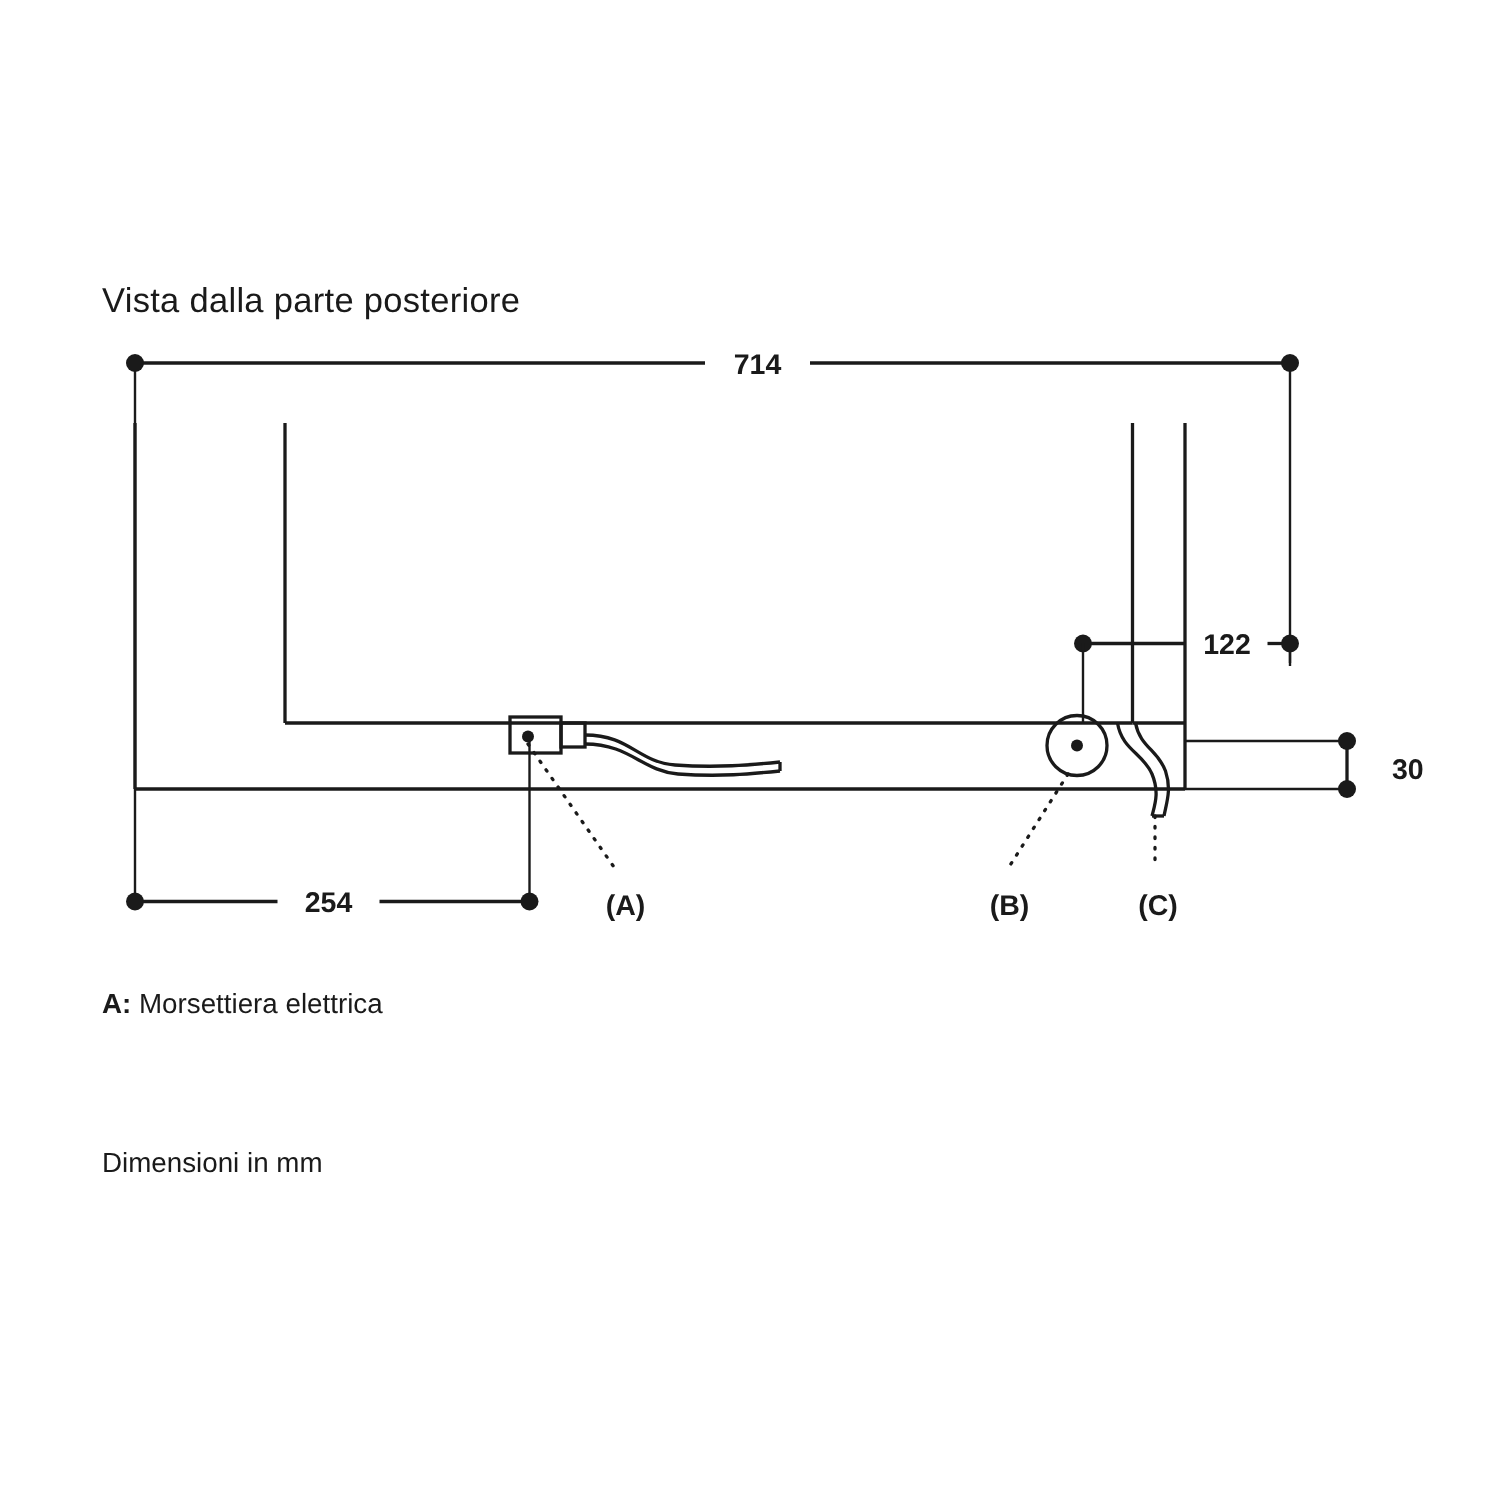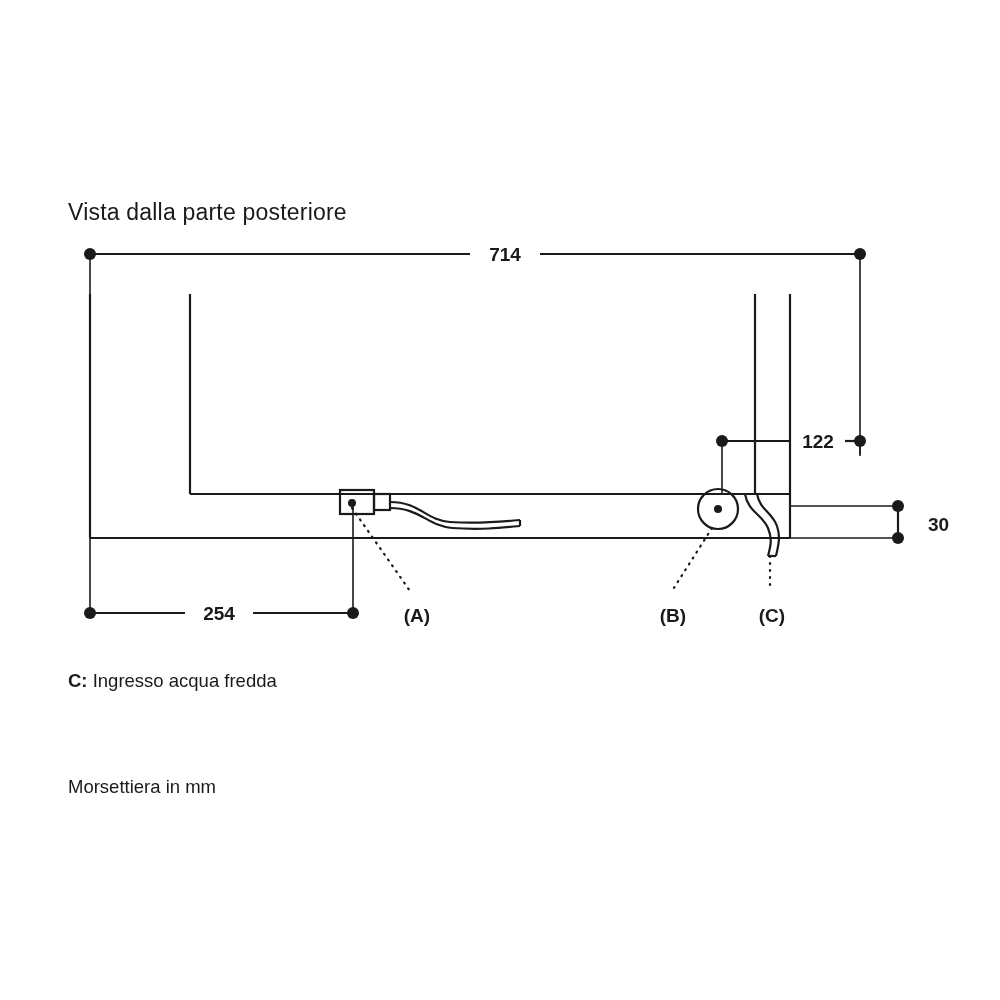--- a/index.html
+++ b/index.html
@@ -10,21 +10,21 @@
   body {
     width: 1000px;
     height: 1000px;
     font-family: "Liberation Sans", sans-serif;
     color: #1a1a1a;
     position: relative;
     overflow: hidden;
   }
   #stage {
     position: absolute;
-    left: 0; top: 16px;
+    left: 0; top: 4px;
     width: 1000px;
     height: 973px;
   }
   svg#drawing {
     position: absolute;
     left: 0; top: 0;
     width: 1000px;
     height: 1000px;
   }
   .title {
@@ -180,18 +180,18 @@
       <path class="ln dot" d="M770 540 L 770 575"></path>
     </g>
 
     <text class="calltext" x="417" y="606" text-anchor="middle">(A)</text>
     <text class="calltext" x="673" y="606" text-anchor="middle">(B)</text>
     <text class="calltext" x="772" y="606" text-anchor="middle">(C)</text>
 
   </svg>
 
   <div class="legend">
-    <span class="row"><span class="key">C:</span><span> Ingresso acqua fredda</span></span>
+    <span class="row"><span class="key">A:</span><span> Morsettiera elettrica</span></span>
   </div>
 
-  <div class="units">Morsettiera in mm</div>
+  <div class="units">Dimensioni in mm</div>
 
 </div>
 
 </body></html>

